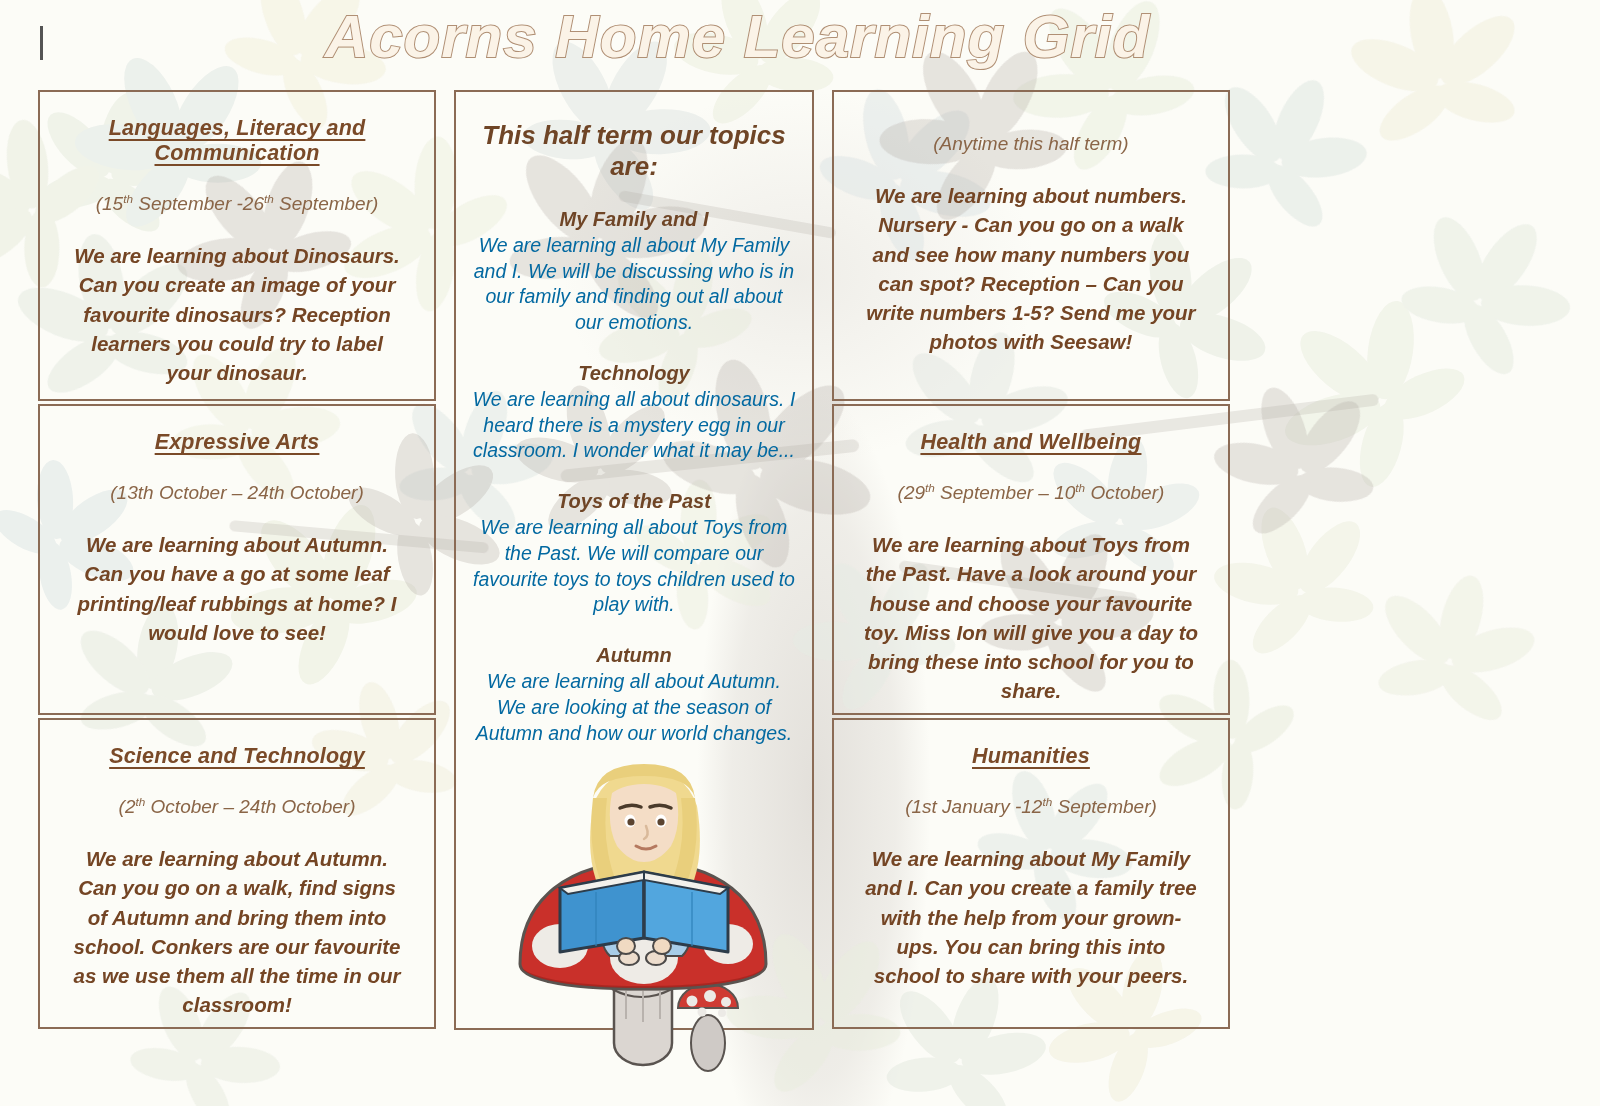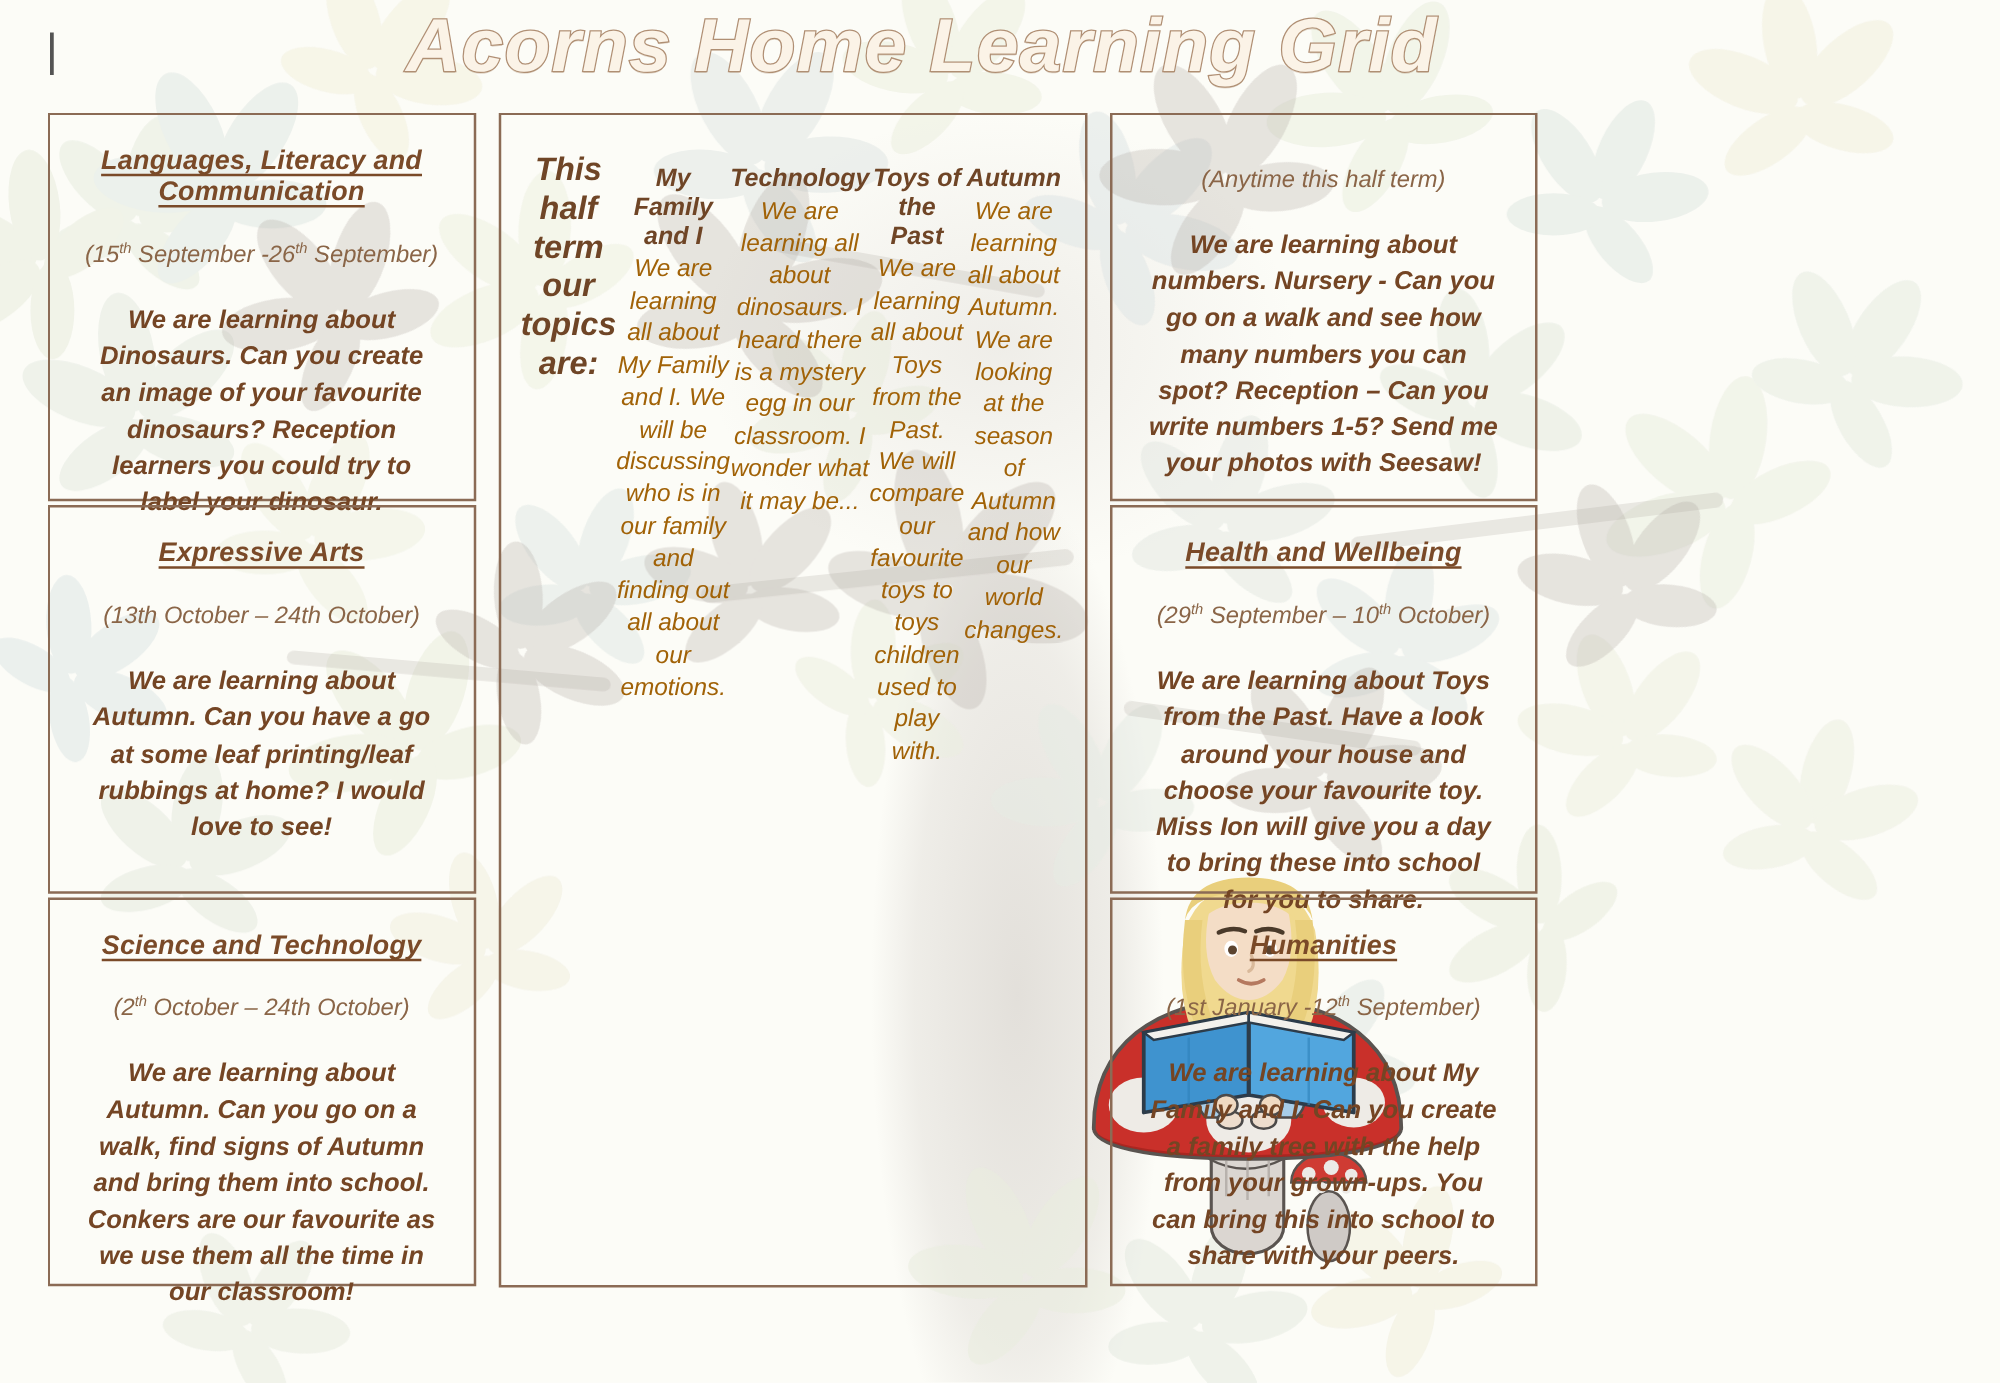--- a/index.html
+++ b/index.html
@@ -45,21 +45,21 @@
   .col-mid{width:471px;}
 
   .cell{
     border:2px solid #8b6b55;
     box-sizing:border-box;
     padding:14px 16px 10px;
     position:relative;
     background:transparent;
   }
   .col-side .cell{height:311px;}
-  .col-mid .cell{height:940px;display:flex;}
+  .col-mid .cell{height:940px;display:flex;flex-direction:column;align-items:flex-end;}
 
   .cell-head{
     text-align:center;
     color:#7a4a28;
     font-weight:bold;
     font-size:21.5px;
     font-style:italic;
     text-decoration:underline;
     text-underline-offset:4px;
     margin:10px 0 0;
@@ -87,21 +87,21 @@
   .mid-title{
     text-align:center;color:#6f4526;font-weight:bold;font-style:italic;
     font-size:26px;margin:14px 0 0;
   }
   .topic{margin-top:26px;}
   .topic-name{
     text-align:center;color:#6f4526;font-weight:bold;font-style:italic;
     font-size:20px;margin:0 0 2px;
   }
   .topic-desc{
-    text-align:center;color:#a16207;font-style:italic;
+    text-align:center;color:#0369a1;font-style:italic;
     font-size:19.5px;line-height:1.32;margin:0;
   }
   .mid-art{flex:1;display:flex;align-items:flex-end;justify-content:center;padding-bottom:4px;}
 </style>
 </head>
 <body>
 
 <div id="bg">
   <div class="tree"></div>
   <svg viewBox="0 0 1600 1106" preserveAspectRatio="none">

